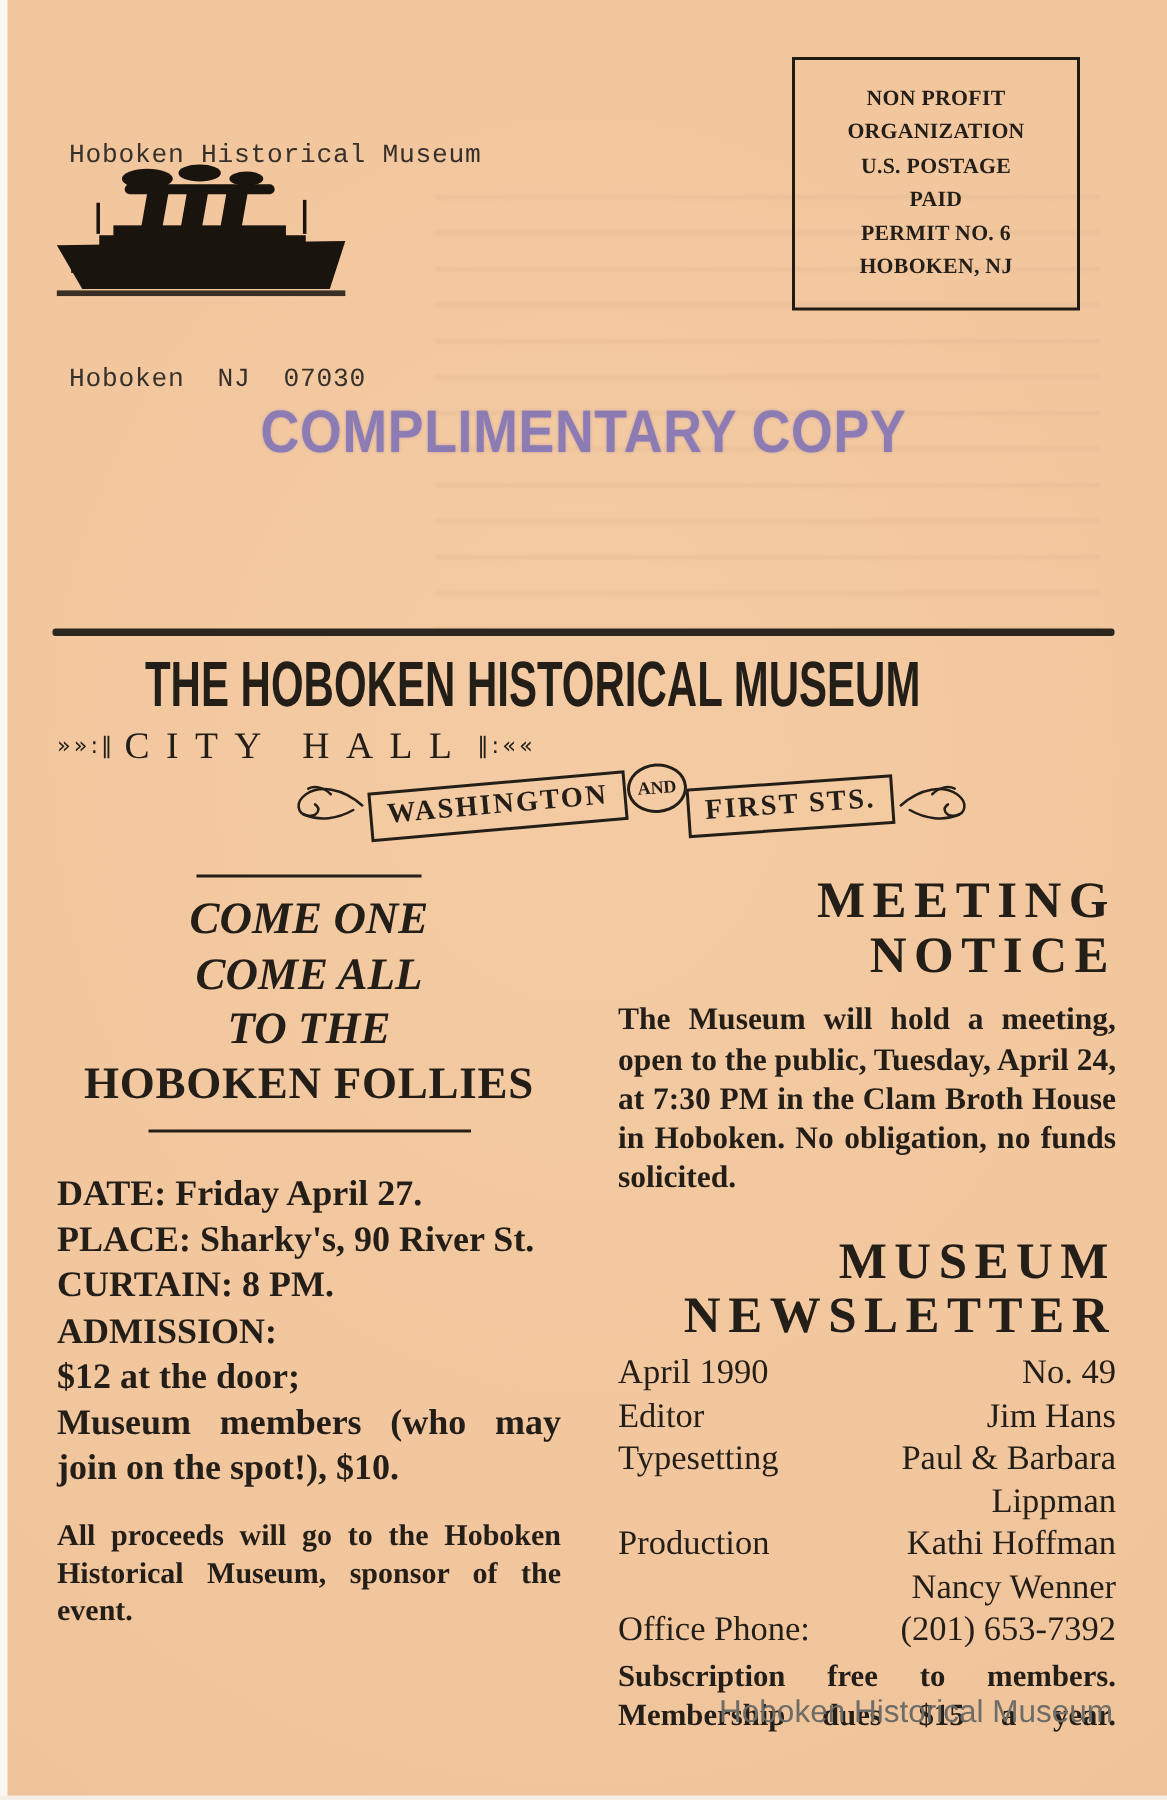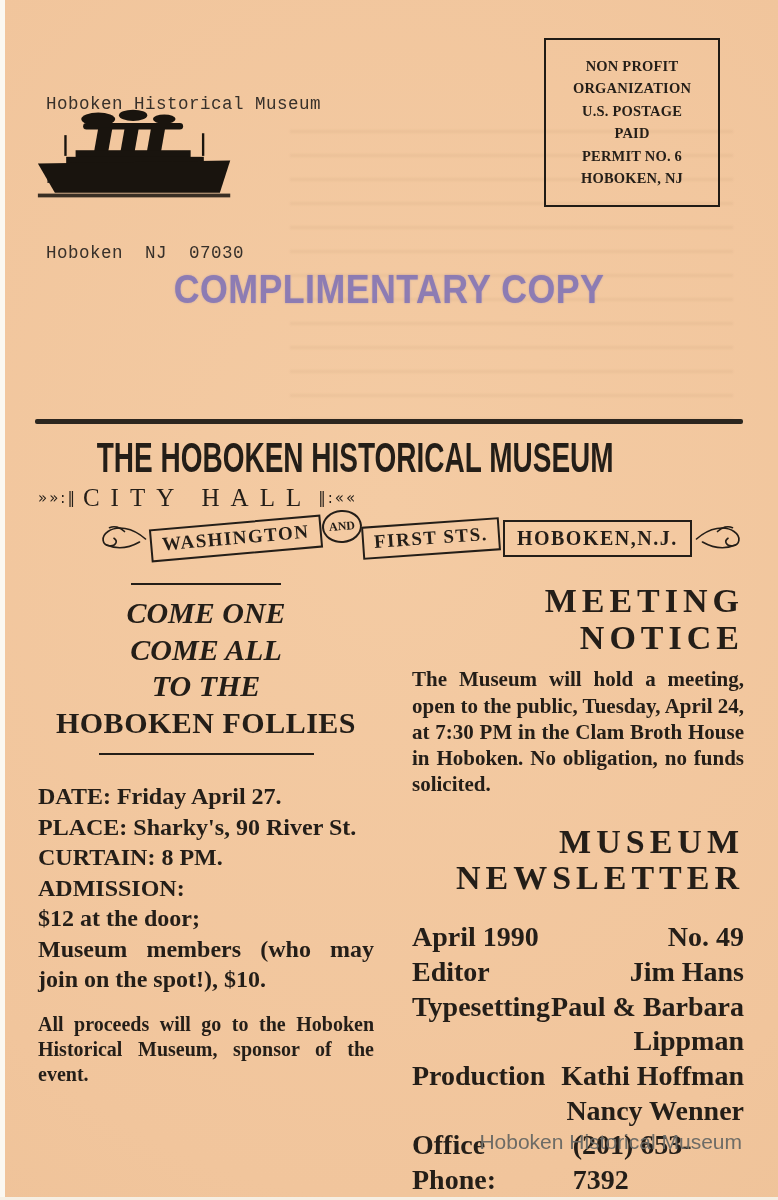--- a/index.html
+++ b/index.html
@@ -17,21 +17,21 @@
     filter:blur(1px);
   }
 
   
   .return-address {
     position:absolute; top:42px; left:46px;
     font-family:"Liberation Mono", monospace; font-size:17.5px; line-height:1.42;
     color:#37302a; letter-spacing:0.5px; white-space:pre;
   }
   .postage-box {
-    position:absolute; top:38px; right:58px; width:176px;
+    position:absolute; top:38px; right:58px; width:192px;
     border:2px solid #201b15; padding:15px 6px;
     text-align:center; font-weight:bold; font-size:14.5px; line-height:1.55; letter-spacing:0.2px;
   }
   .ship { position:absolute; top:106px; left:36px; width:198px; height:96px; }
   .stamp {
     position:absolute; top:268px; left:0; width:100%; text-align:center;
     font-family:"Liberation Sans", sans-serif; font-weight:bold; font-size:38px;
     color:#7f72b6; opacity:0.88; letter-spacing:0.5px;
     transform:scale(0.94,1.05); text-shadow:0 0 2px rgba(127,114,182,0.55);
   }
@@ -75,21 +75,21 @@
   .hl.it { font-style:italic; }
   .hl.follies { letter-spacing:0.5px; }
 
   .event-details { margin-top:26px; font-size:24px; font-weight:bold; line-height:1.27; }
   .event-details p { text-align:justify; }
   .event-footer { margin-top:17px; font-size:20px; font-weight:bold; line-height:1.27; text-align:justify; }
 
   .rc-title { font-size:34px; font-weight:bold; letter-spacing:5px; text-align:right; line-height:1.08; }
   .meeting-body { margin-top:10px; font-size:21px; font-weight:bold; line-height:1.25; text-align:justify; }
   .newsletter-title { margin-top:26px; }
-  .info-rows { margin-top:23px; font-size:28px; font-weight:bold; line-height:1.24; }
+  .info-rows { margin-top:4px; font-size:23px; font-weight:normal; line-height:1.24; }
   .info-row { display:flex; justify-content:space-between; }
   .notes { margin-top:4px; font-size:20.5px; font-weight:bold; line-height:1.3; }
   .notes p { text-align:justify; text-align-last:justify; }
 
   .watermark {
     position:absolute; right:36px; bottom:46px;
     font-family:"Liberation Sans", sans-serif; font-size:21px; color:#6e6c66;
   }
 </style>
 </head>
@@ -155,21 +155,20 @@
           <g fill="none" stroke="#241e18" stroke-width="2.2" stroke-linecap="round">
             <path d="M78,22 C60,6 40,4 28,12 C18,19 20,30 30,31 C38,32 42,25 36,21"></path>
             <path d="M70,26 C56,34 40,36 26,30"></path>
             <path d="M50,12 C44,6 36,4 30,7"></path>
           </g>
         </svg>
       </span>
       <span class="ribbon washington">WASHINGTON</span>
       <span class="and-badge">AND</span>
       <span class="ribbon first">FIRST STS.</span>
-      <span class="ribbon hoboken">HOBOKEN,N.J.</span>
       <span class="flourish mirrored">
         <svg viewBox="0 0 80 44" width="60" height="34" aria-hidden="true">
           <g fill="none" stroke="#241e18" stroke-width="2.2" stroke-linecap="round">
             <path d="M78,22 C60,6 40,4 28,12 C18,19 20,30 30,31 C38,32 42,25 36,21"></path>
             <path d="M70,26 C56,34 40,36 26,30"></path>
             <path d="M50,12 C44,6 36,4 30,7"></path>
           </g>
         </svg>
       </span>
     </div>

